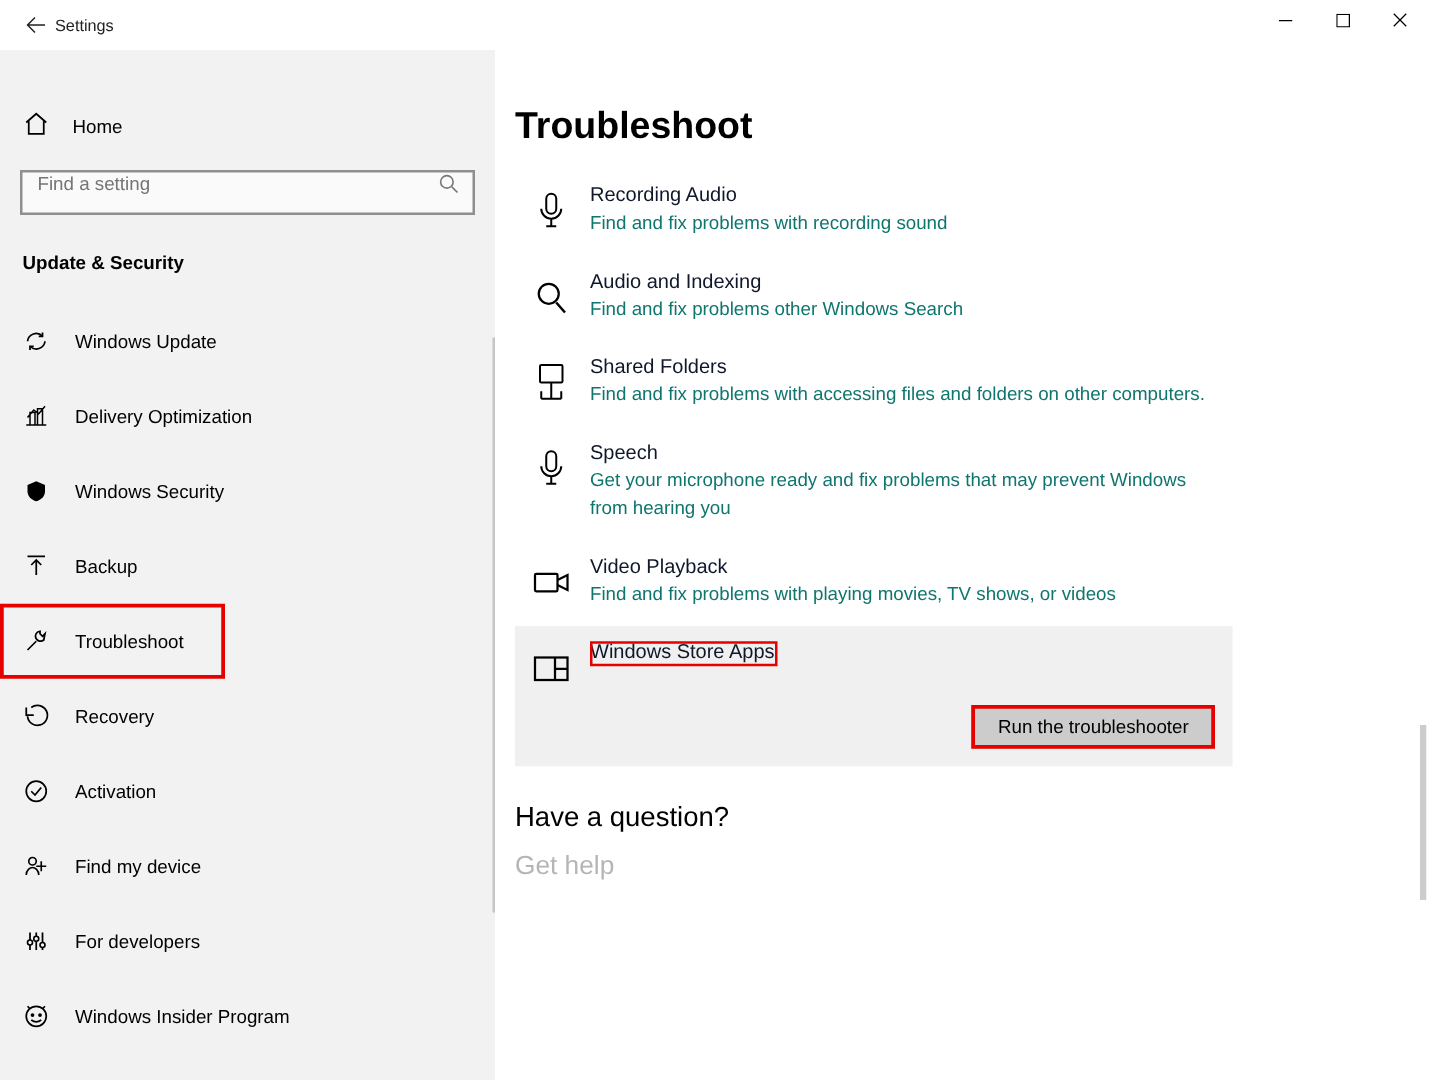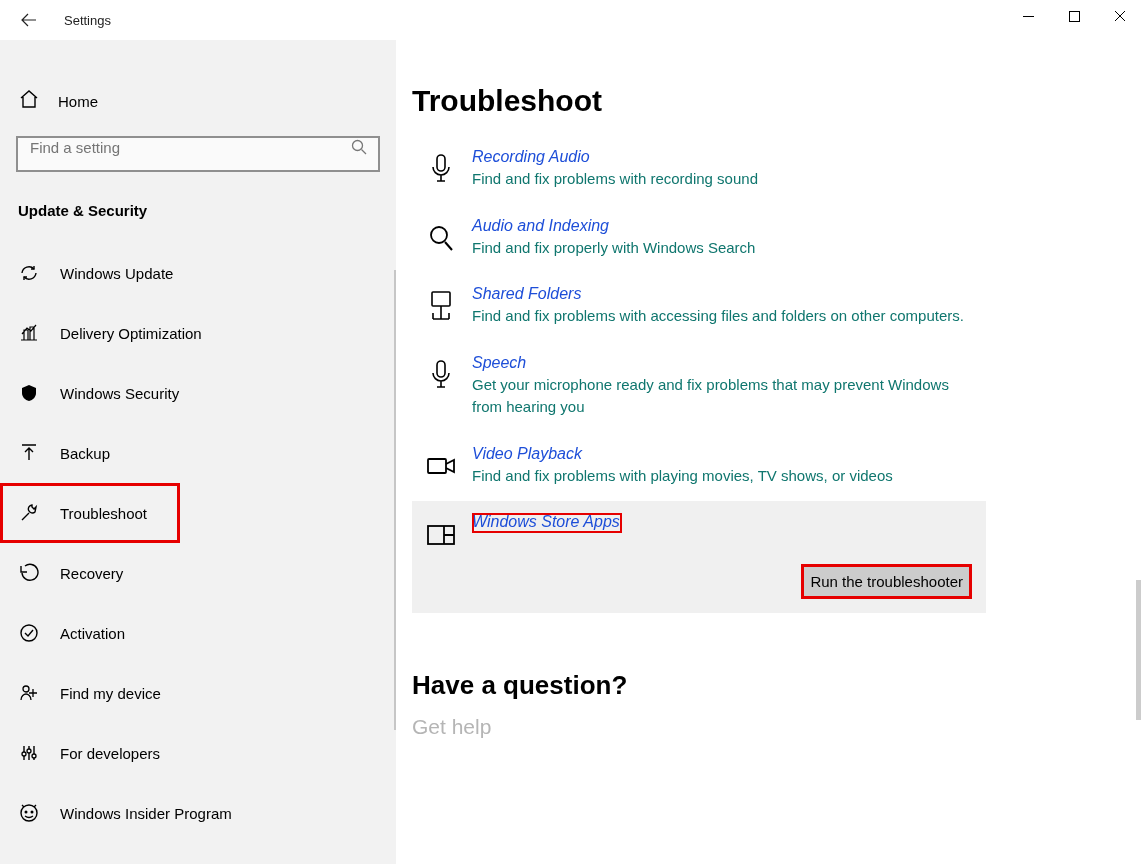--- a/index.html
+++ b/index.html
@@ -21,21 +21,20 @@
     align-items: center;
     padding-left: 14px;
     position: relative;
   }
   .titlebar .back {
     width: 30px; height: 30px;
     display: flex; align-items: center; justify-content: center;
     cursor: pointer;
   }
   .titlebar .title {
-    margin-left: 20px;
     font-size: 13px;
     color: #222;
   }
   .winbtns {
     position: absolute;
     top: 0; right: 0;
     display: flex;
   }
   .winbtn {
     width: 46px; height: 32px;
@@ -137,48 +136,48 @@
     align-items: flex-start;
     position:relative;
   }
   .ts-item .icon {
     width: 30px; height: 40px;
     display:flex; align-items:center; justify-content:center;
     flex: none;
     margin-top: 2px;
   }
   .ts-item .text { flex: 1; }
-  .ts-item .title { font-size: 16px; color:#1d4ed8;font-style:italic; }
+  .ts-item .title { font-size: 16px; color:#0f172a; }
   .ts-item .desc { font-size: 15px; color: #0f766e; margin-top: 2px; line-height: 1.5; max-width: 500px; }
   .ts-item.selected {
     background: #f0f0f0;
     padding-bottom: 58px;
     width: 574px;
   }
   .ts-item.selected .title-highlight {
     outline: 2px solid #e60000;
     outline-offset: -2px;
     display:inline-block;
     padding: 0 2px 2px 0;
   }
   .run-btn {
     position: absolute;
     right: 14px;
     bottom: 14px;
     border: 3px solid #e60000;
     background: #ccc;
-    padding: 6px 6px;
+    padding: 6px 18px;
     font-size: 15px;
     font-family: inherit;
     cursor: pointer;
   }
   .question {
-    margin-top: 57px;
-    font-size: 26px;
-    font-weight: 700;
+    margin-top: 28px;
+    font-size: 22px;
+    font-weight: 400;
   }
   .gethelp {
     margin-top: 14px;
     font-size: 21px;
     color: #b5b5b5;
     cursor: pointer;
   }
   .content-scroll {
     position:absolute;
     top:540px; right:2px;
@@ -365,21 +364,21 @@
 
       <div class="ts-item">
         <span class="icon">
           <svg width="28" height="34" viewBox="0 0 28 34">
               <circle cx="12" cy="13" r="8" stroke="#000" stroke-width="1.8" fill="none"></circle>
               <path d="M18 20 L25 28" stroke="#000" stroke-width="2"></path>
             </svg>
         </span>
         <div class="text">
           <div class="title">Audio and Indexing</div>
-          <div class="desc">Find and fix properly with Windows Search</div>
+          <div class="desc">Find and fix problems other Windows Search</div>
         </div>
       </div>
 
       <div class="ts-item">
         <span class="icon">
           <svg width="28" height="36" viewBox="0 0 28 36">
               <rect x="5" y="3" width="18" height="14" rx="1" stroke="#000" stroke-width="1.6" fill="none"></rect>
               <path d="M14 17 V24 M6 30 H22 M6 24 V30 M22 24 V30 M14 24 V30" stroke="#000" stroke-width="1.6" fill="none"></path>
             </svg>
         </span>

